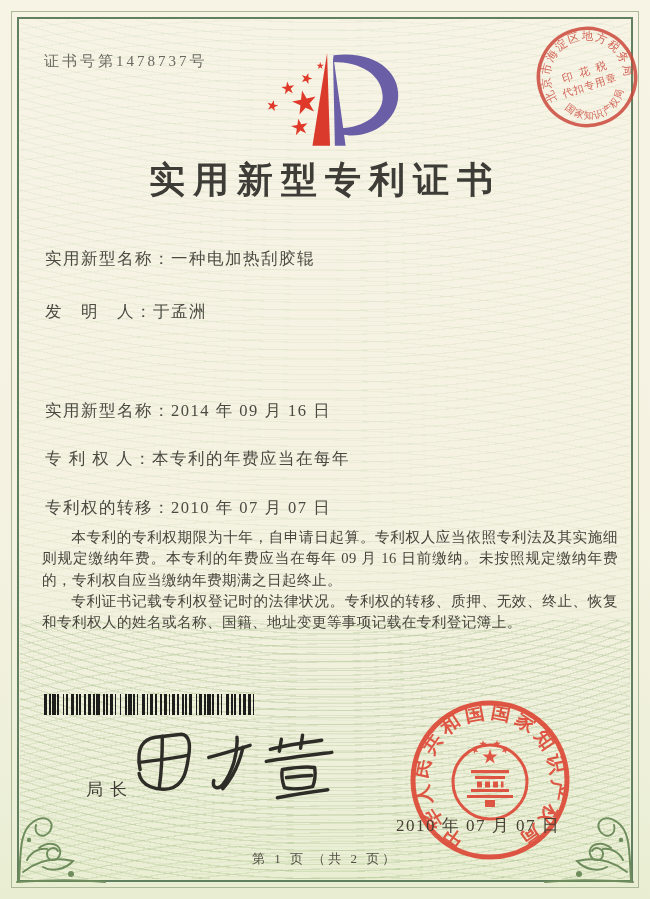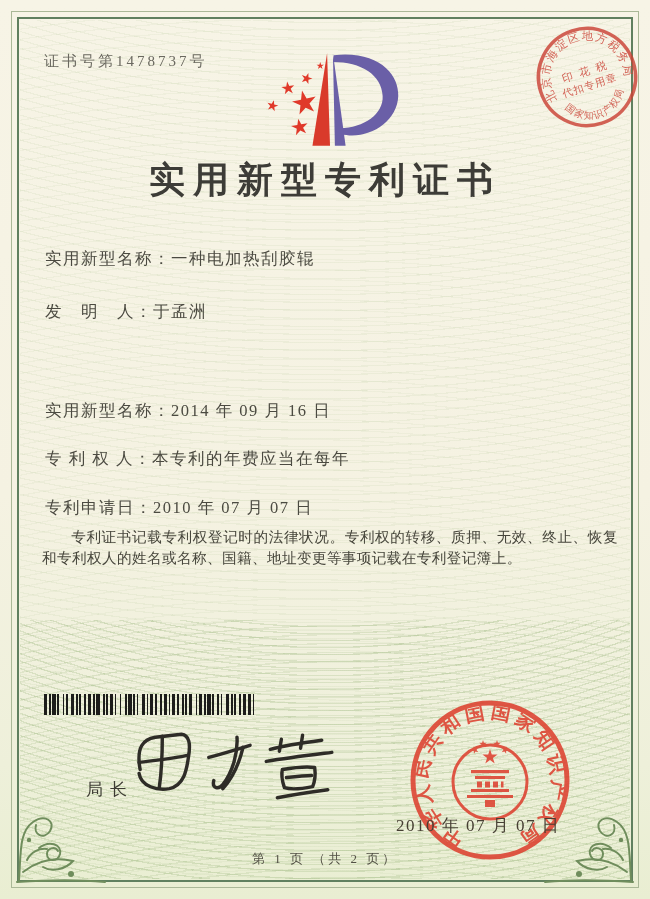--- a/index.html
+++ b/index.html
@@ -95,24 +95,25 @@
   <div class="field" style="top:301px">
     <span>发　明　人：</span><span>于孟洲</span>
   </div>
   <div class="field" style="top:400px">
     <span>实用新型名称：</span><span>2014 年 09 月 16 日</span>
   </div>
   <div class="field" style="top:448px">
     <span>专 利 权 人：</span><span>本专利的年费应当在每年</span>
   </div>
   <div class="field" style="top:497px">
-    <span>专利申请日：</span><span>2010 年 07 月 07 日</span>
+    <span>专利权的转移：</span><span>2010 年 07 月 07 日</span>
   </div>
 
   <div class="paras">
+    <p>本专利的专利权期限为十年，自申请日起算。专利权人应当依照专利法及其实施细则规定缴纳年费。本专利的年费应当在每年 09 月 16 日前缴纳。未按照规定缴纳年费的，专利权自应当缴纳年费期满之日起终止。</p>
     <p>专利证书记载专利权登记时的法律状况。专利权的转移、质押、无效、终止、恢复和专利权人的姓名或名称、国籍、地址变更等事项记载在专利登记簿上。</p>
   </div>
 
   <div class="barcode" id="barcode">
       <div style="flex-grow: 2; background: rgb(29, 29, 27);"></div>
       <div style="flex-grow: 1; background: transparent;"></div>
       <div style="flex-grow: 1; background: rgb(29, 29, 27);"></div>
       <div style="flex-grow: 1; background: transparent;"></div>
       <div style="flex-grow: 2; background: rgb(29, 29, 27);"></div>
       <div style="flex-grow: 1; background: transparent;"></div>

